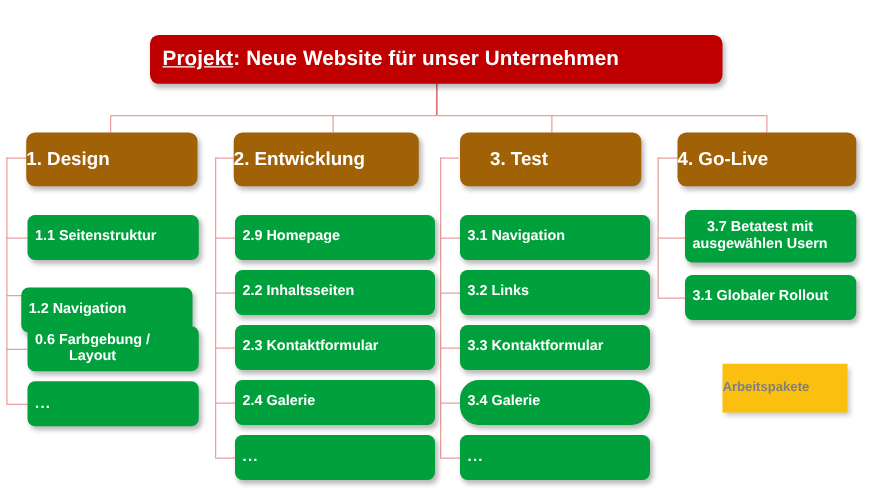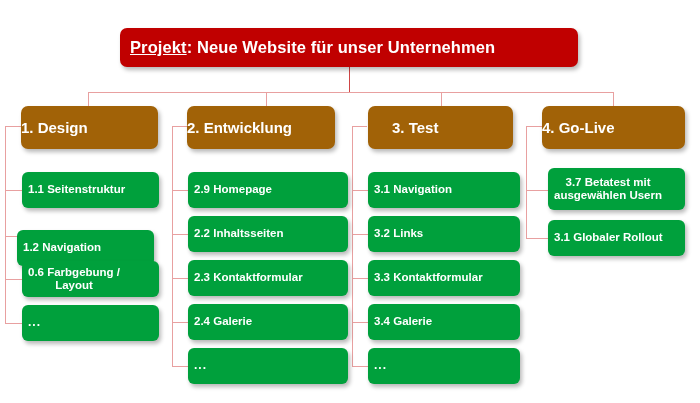--- a/index.html
+++ b/index.html
@@ -169,29 +169,32 @@
 
   <div class="node pkg" style="left:368px; top:172px; width:152px; height:36px;">
     <span class="nodetext">3.1 Navigation</span>
   </div>
   <div class="node pkg" style="left:368px; top:216px; width:152px; height:36px;">
     <span class="nodetext">3.2 Links</span>
   </div>
   <div class="node pkg" style="left:368px; top:260px; width:152px; height:36px;">
     <span class="nodetext">3.3 Kontaktformular</span>
   </div>
-  <div class="node pkg" style="left:368px; top:304px; width:152px; height:36px;">
+  <div class="node pkg" style="left:368px; top:304px; width:152px; height:36px;border-radius:15px;">
     <span class="nodetext">3.4 Galerie</span>
   </div>
   <div class="node pkg ellipsis" style="left:368px; top:348px; width:152px; height:36px;">
     <span class="nodetext">...</span>
   </div>
 
   <div class="node pkg" style="left:548px; top:168px; width:137px; height:42px;">
     <span class="nodetext">3.7 Betatest mit
 ausgewählen Usern</span>
   </div>
   <div class="node pkg" style="left:548px; top:220px; width:137px; height:36px;">
     <span class="nodetext">3.1 Globaler Rollout</span>
   </div>
 
+  <div class="node legend" style="left:578px; top:291px; width:100px; height:39px;">
+    <span class="nodetext">Arbeitspakete</span>
+  </div>
 
 </div>
 
 </body></html>

